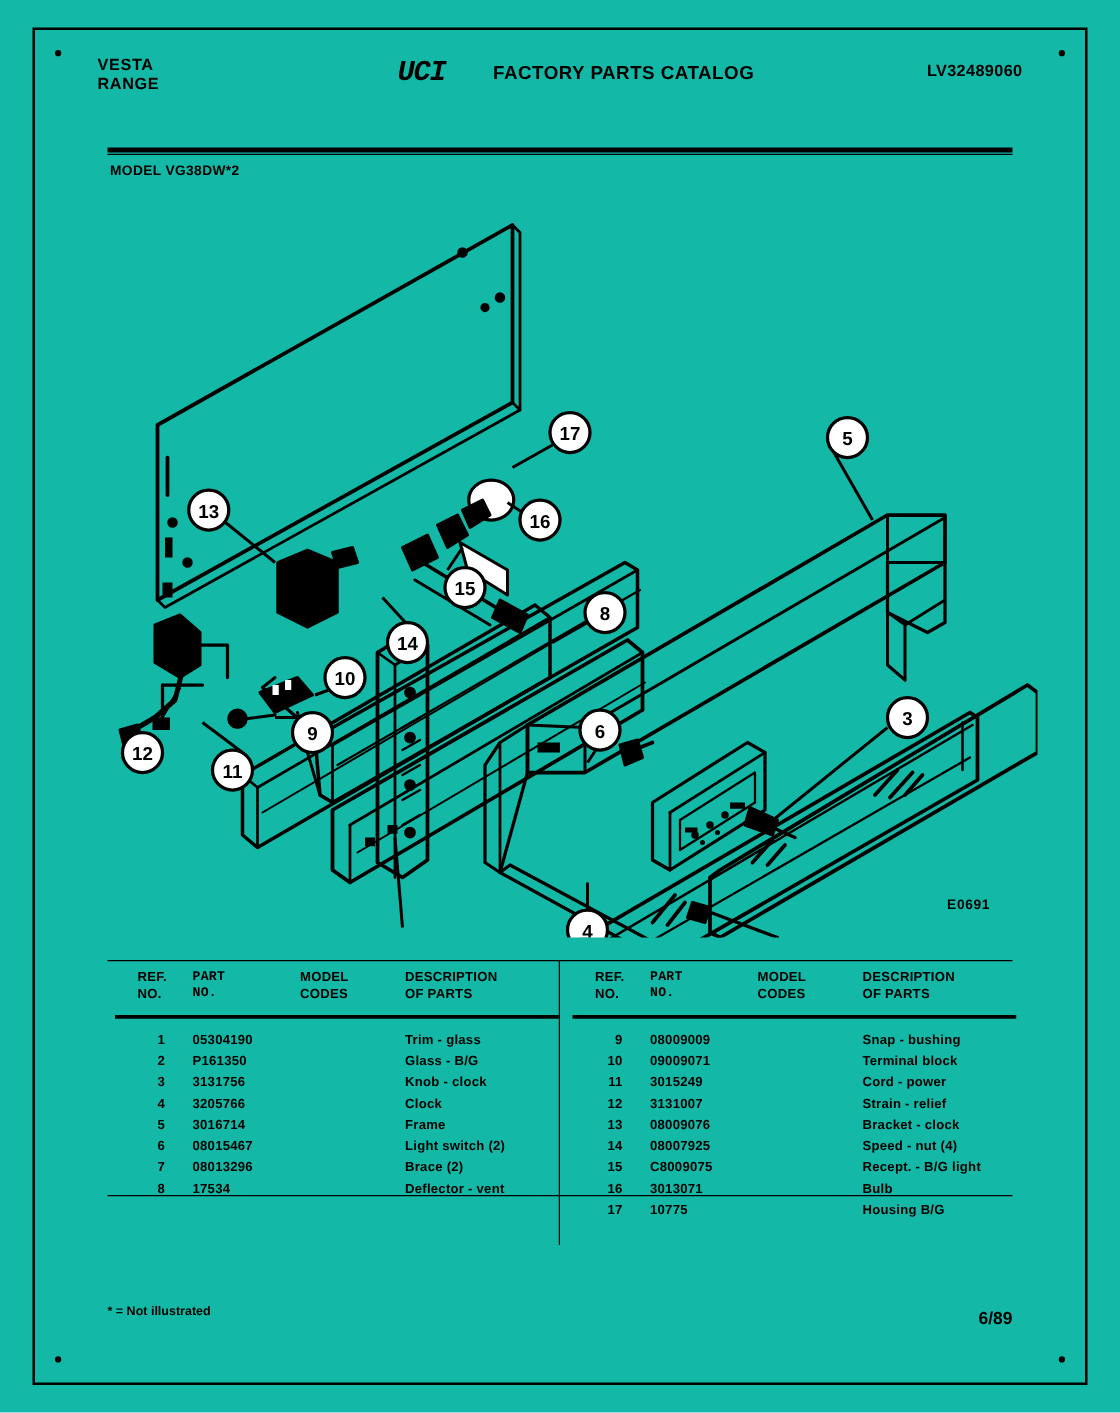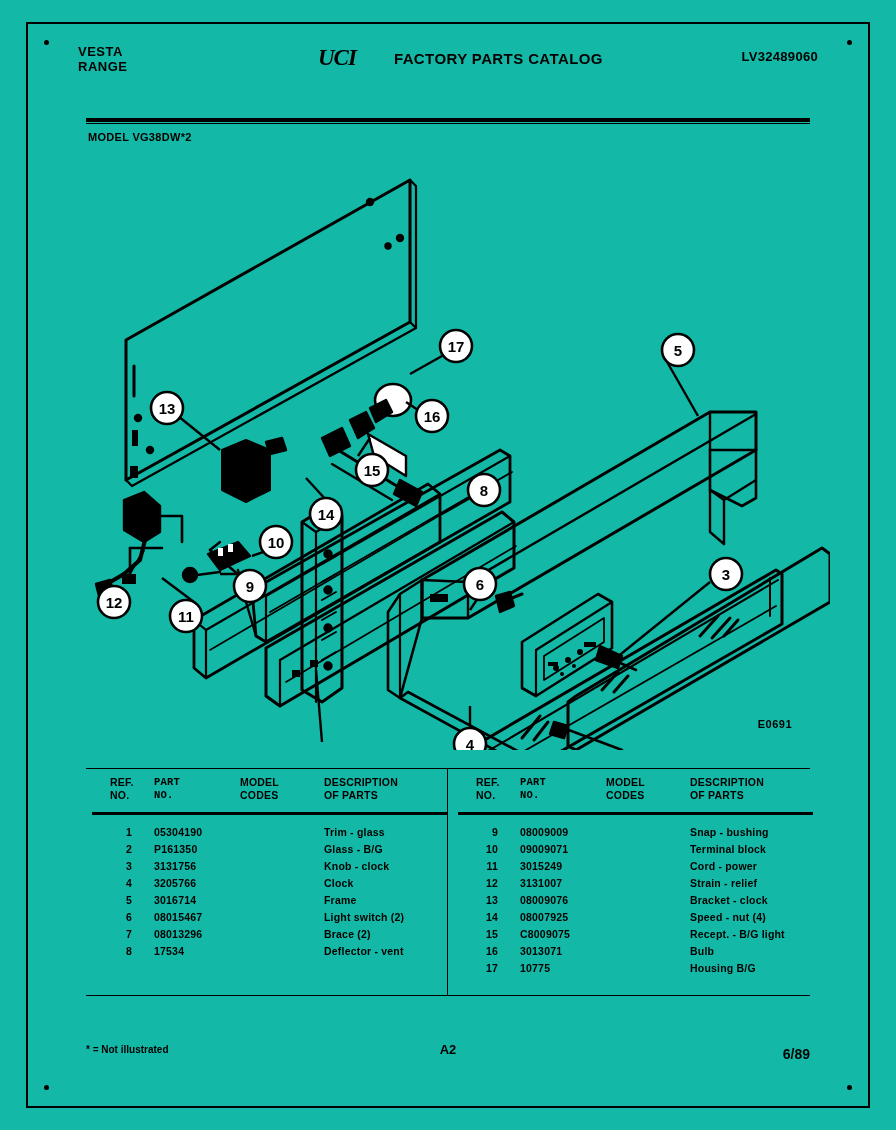--- a/index.html
+++ b/index.html
@@ -6,35 +6,35 @@
   body{width:896px;height:1130px;font-family:"Liberation Sans",sans-serif;color:#000;}
   .page{position:relative;width:896px;height:1130px;background:#14b8a6;box-sizing:border-box;}
   .page-border{position:absolute;left:26px;top:22px;width:844px;height:1086px;border:2px solid #000;box-sizing:border-box;}
   .corner{position:absolute;width:5px;height:5px;background:#000;border-radius:50%;}
   .c-tl{left:44px;top:40px;} .c-tr{right:44px;top:40px;}
   .c-bl{left:44px;bottom:40px;} .c-br{right:44px;bottom:40px;}
 
   
   .brand{position:absolute;left:78px;top:44px;font-size:13px;font-weight:bold;line-height:15px;letter-spacing:.5px;}
   .cat-title{position:absolute;left:318px;top:45px;display:flex;align-items:center;gap:6px;}
-  .uci{font-size:23px;font-weight:bold;font-style:italic;letter-spacing:-1px;font-family:Liberation Serif, serif;}
+  .uci{font-size:23px;font-weight:bold;font-style:italic;letter-spacing:-1px;font-family:Liberation Mono, monospace;}
   .cat-words{font-size:15px;font-weight:bold;letter-spacing:.4px;margin-left:32px;}
   .cat-no{position:absolute;right:78px;top:49px;font-size:13px;font-weight:bold;letter-spacing:.3px;}
 
   .rule{position:absolute;left:86px;top:118px;width:724px;height:4px;background:#000;}
   .rule2{position:absolute;left:86px;top:123px;width:724px;height:1px;background:#000;}
   .model{position:absolute;left:88px;top:131px;font-size:11px;font-weight:bold;letter-spacing:.3px;}
 
   
   .diagram{position:absolute;left:70px;top:150px;width:760px;height:600px;}
   .diagram svg{display:block;}
   .dwg-code{position:absolute;right:104px;top:718px;font-size:11px;font-weight:bold;letter-spacing:.5px;margin-left:20px;}
 
   
-  .table-wrap{position:absolute;left:86px;top:768px;width:724px;height:228px;}
+  .table-wrap{position:absolute;left:86px;top:768px;width:724px;height:189px;}
   .tbl-top{position:absolute;left:0;top:0;width:100%;height:1px;background:#000;}
   .tbl-bot{position:absolute;left:0;bottom:0;width:100%;height:1px;background:#000;}
   .tbl-div{position:absolute;left:361px;top:0;width:1px;height:228px;background:#000;}
   .half{position:absolute;top:0;width:355px;height:228px;}
   .half.left{left:6px;} .half.right{left:372px;}
   .hdr{position:relative;height:46px;}
   .hdr .h{position:absolute;top:8px;font-size:10.5px;font-weight:bold;line-height:13px;letter-spacing:.2px;}
   .h-ref{left:18px;} .h-part{left:62px;font-family:Liberation Mono, monospace;} .h-model{left:148px;} .h-desc{left:232px;}
   .hdr-rule{position:absolute;left:0;top:44px;width:100%;height:3px;background:#000;}
   .rows{position:relative;padding-top:12px;}
@@ -492,15 +492,14 @@
             <span class="cl-ref">17</span>
             <span class="cl-part">10775</span>
             <span class="cl-model"></span>
             <span class="cl-desc">Housing   B/G</span>
           </div>
       </div>
     </div>
   </div>
 
   <div class="foot-note">* = Not illustrated</div>
-  <div class="foot-page">A2</div>
   <div class="foot-date">6/89</div>
 </div>
 
 </body></html>

